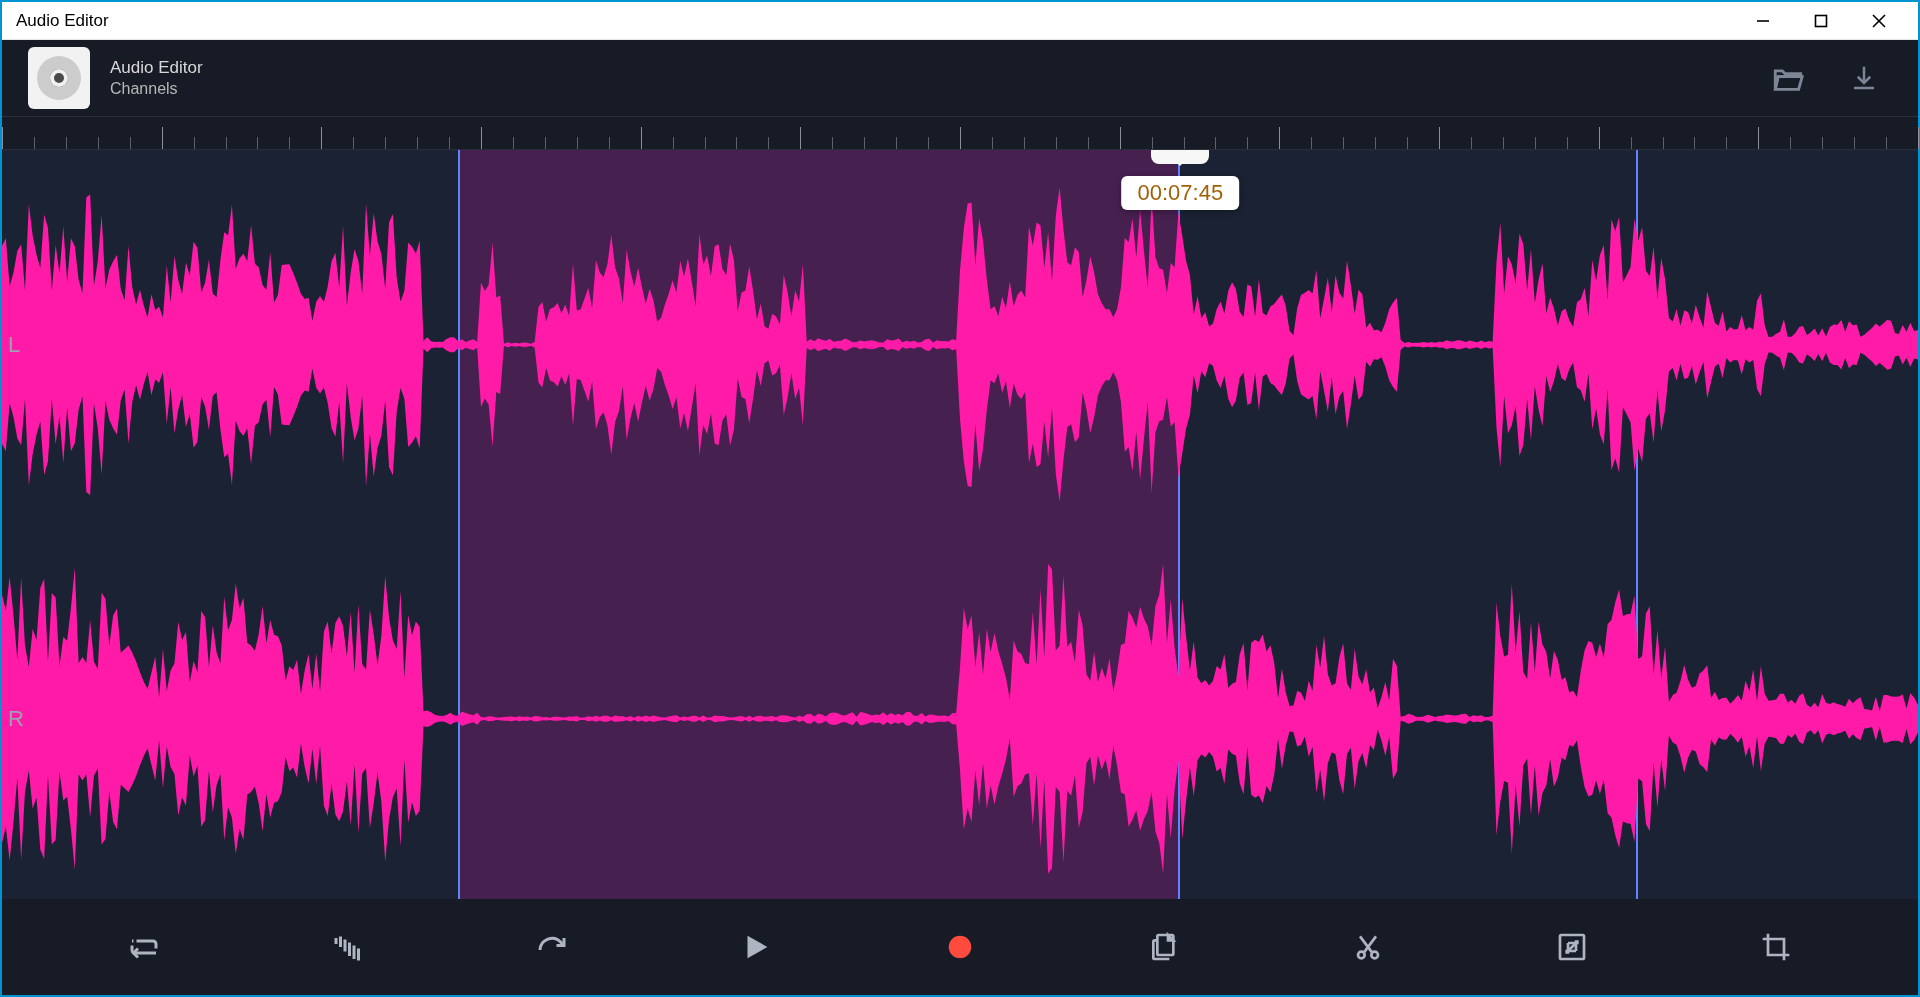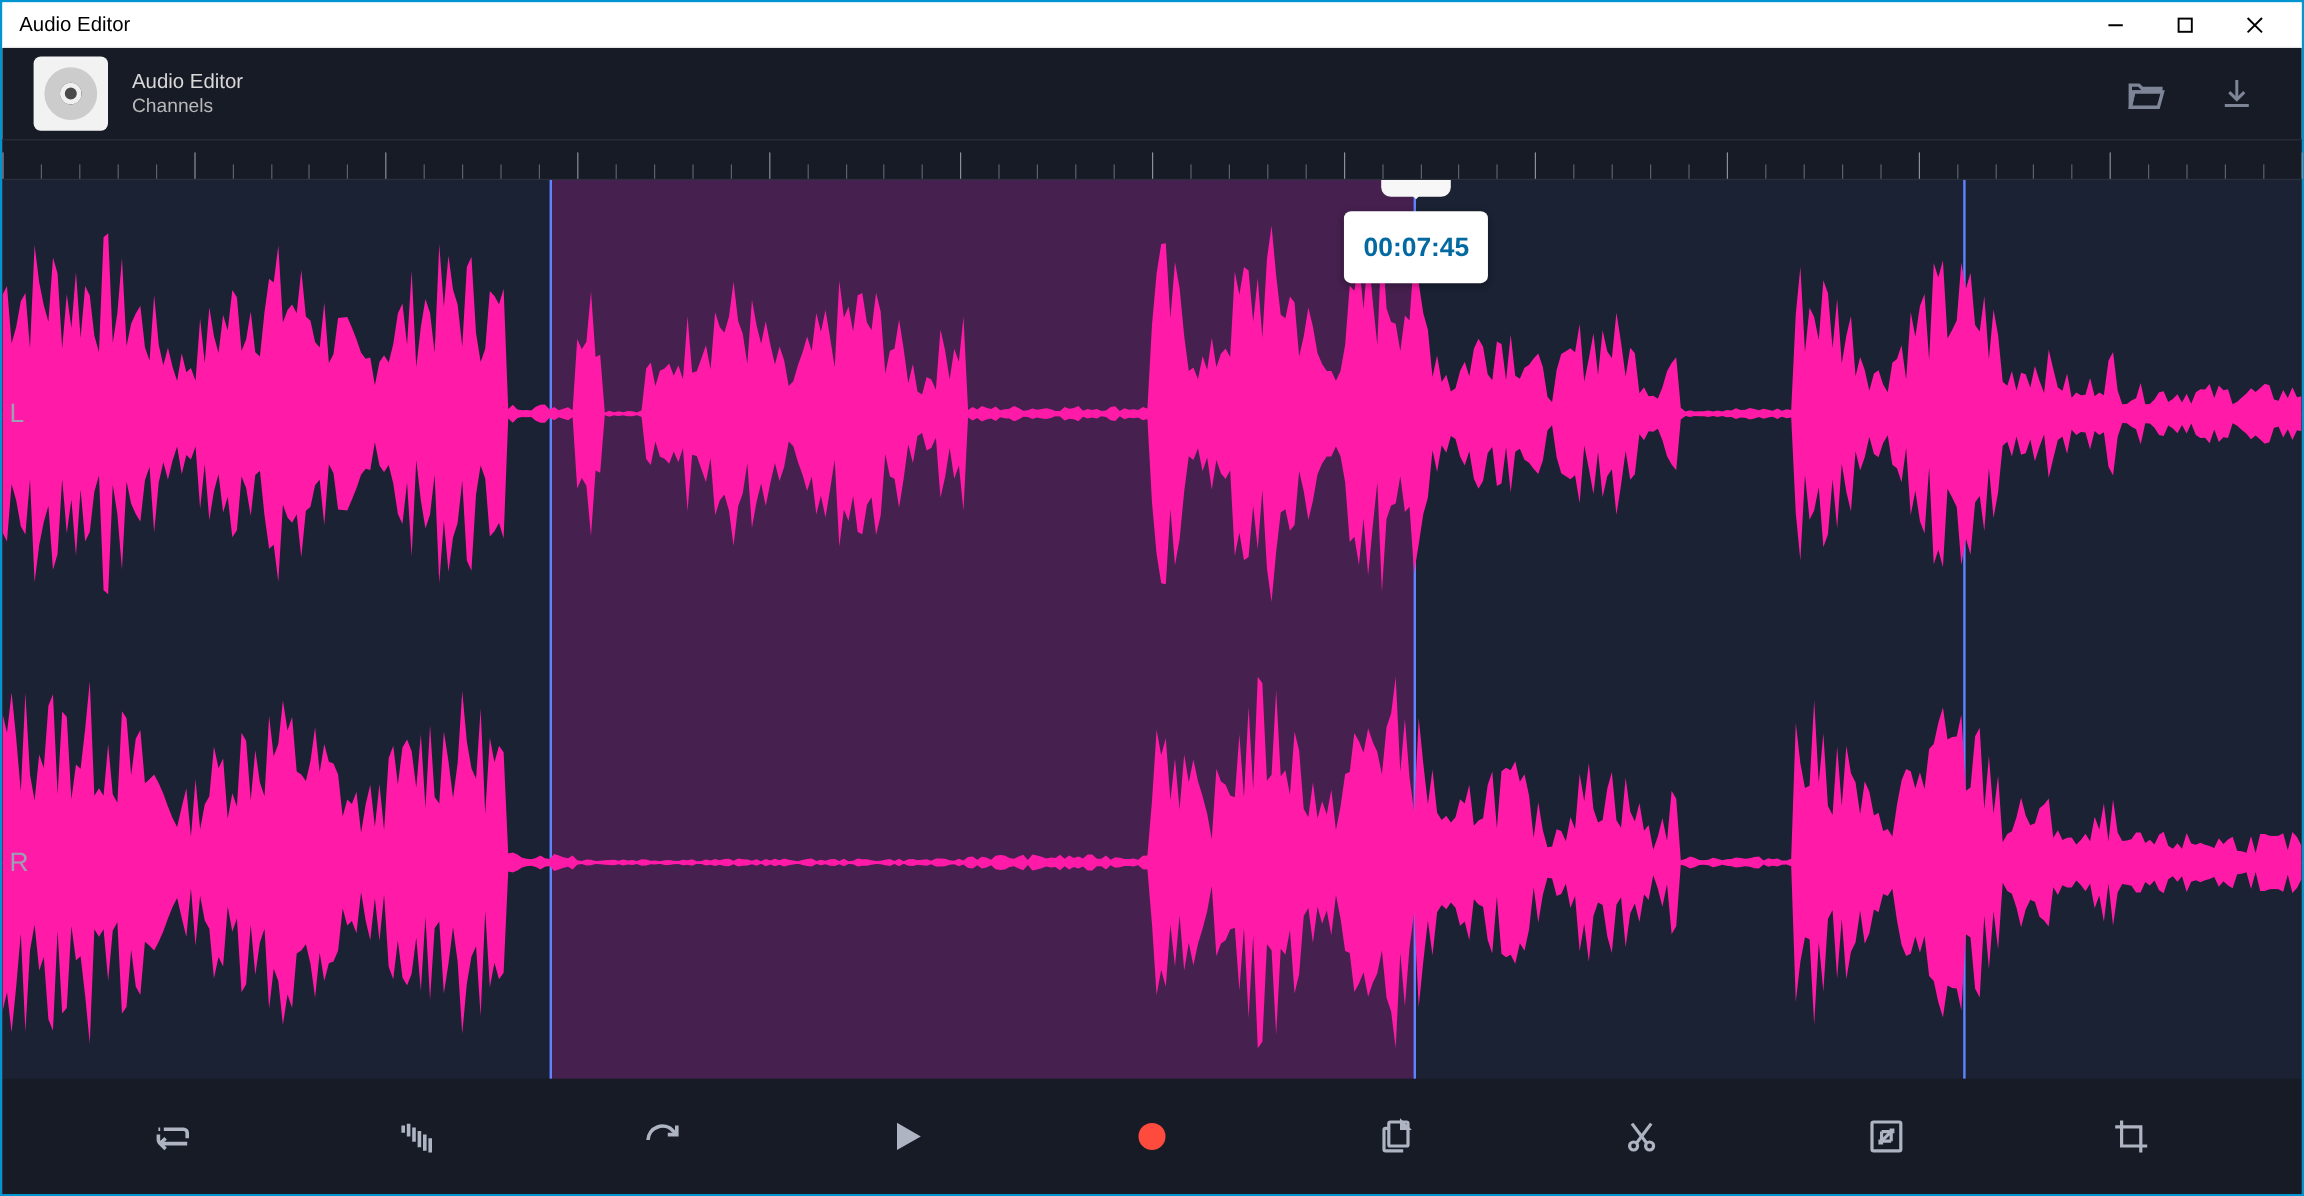--- a/index.html
+++ b/index.html
@@ -79,23 +79,23 @@
   .playhead {
     position: absolute; top: -34px; width: 58px; height: 48px; background: #f7f7f7;
     border-radius: 8px; display: flex; align-items: center; justify-content: center;
     transform: translateX(-50%);
   }
   .playhead::after {
     content: ""; position: absolute; bottom: -12px; left: 50%; transform: translateX(-50%);
     border: 10px solid transparent; border-top-color: #f7f7f7;
   }
   .timecode {
-    position: absolute; top: 26px; background: #ffffff; color: #0369a1;
-    font-size: 22px; padding: 17px 16px; border-radius: 6px;
-    transform: translateX(-50%); box-shadow: 0 2px 6px rgba(0,0,0,0.3); font-weight: bold;
+    position: absolute; top: 26px; background: #ffffff; color: #a16207;
+    font-size: 22px; padding: 4px 16px; border-radius: 6px;
+    transform: translateX(-50%); box-shadow: 0 2px 6px rgba(0,0,0,0.3);
   }
 
   .channel {
     position: absolute; left: 0; right: 0; height: 48%;
   }
   .channel.L { top: 2%; }
   .channel.R { top: 52%; }
   .channel .label {
     position: absolute; left: 6px; top: 50%; transform: translateY(-50%);
     color: #9aa1b2; font-size: 22px; z-index: 5;

